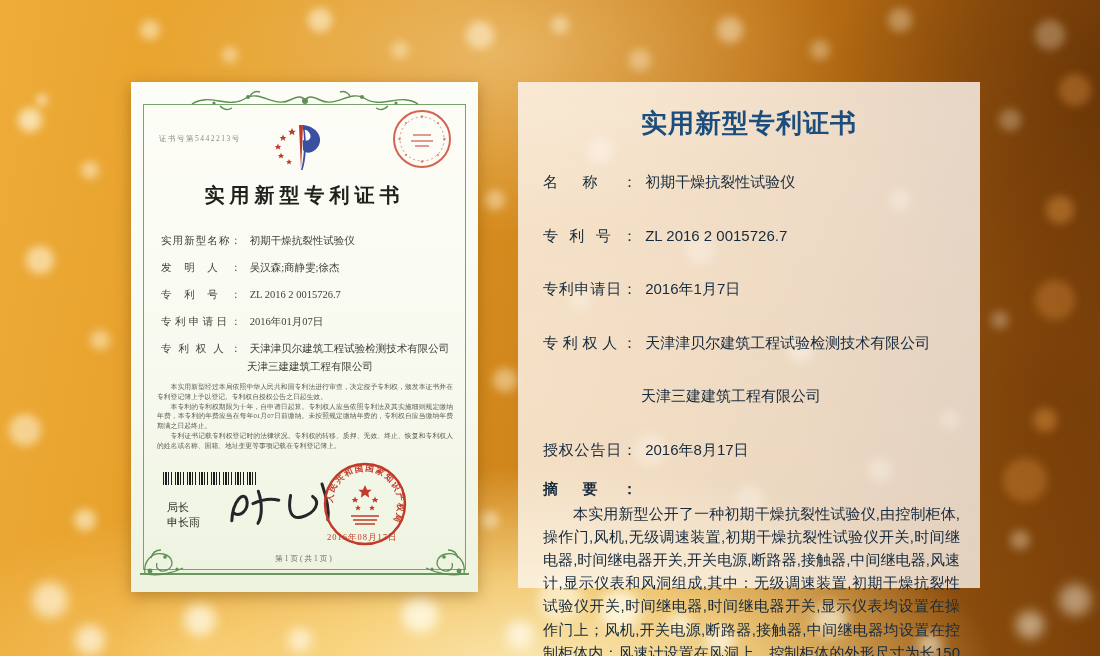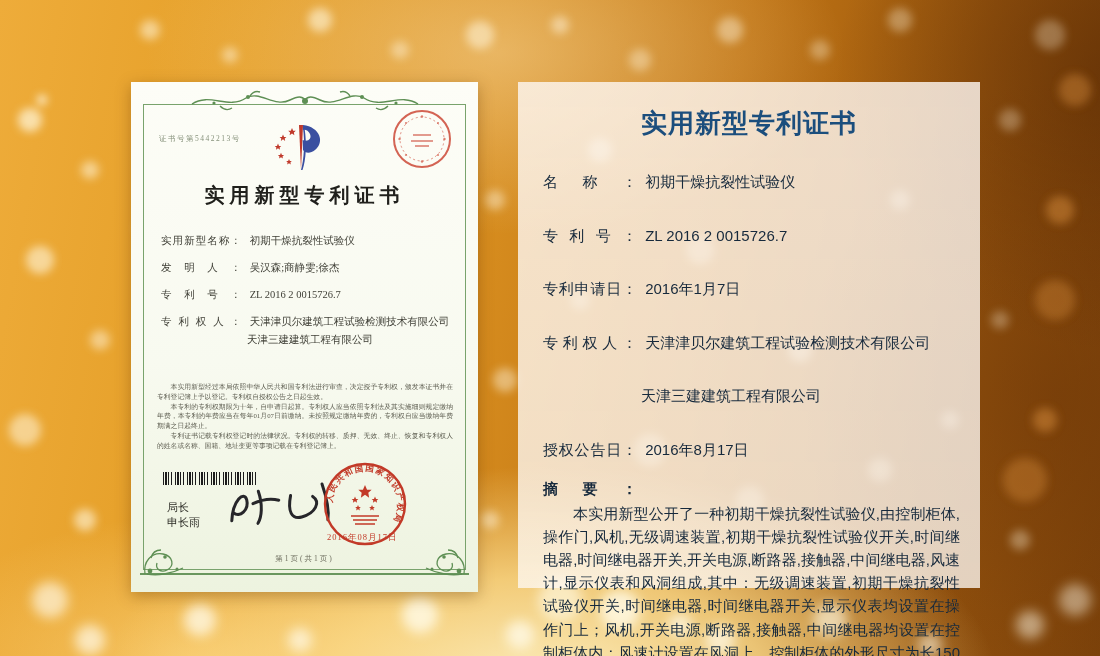--- a/index.html
+++ b/index.html
@@ -217,20 +217,24 @@
       </div>
       <div class="cert-row">
         <span class="clabel">发明人：</span>
         <span class="cvalue">吴汉森;商静雯;徐杰</span>
       </div>
       <div class="cert-row">
         <span class="clabel">专利号：</span>
         <span class="cvalue">ZL 2016 2 0015726.7</span>
       </div>
       <div class="cert-row">
+        <span class="clabel">专利申请日：</span>
+        <span class="cvalue">2016年01月07日</span>
+      </div>
+      <div class="cert-row">
         <span class="clabel">专利权人：</span>
         <span class="cvalue">天津津贝尔建筑工程试验检测技术有限公司</span>
       </div>
       <div class="cvalue2">天津三建建筑工程有限公司</div>
     </div>
 
     <div class="cert-fineprint">
       <p>本实用新型经过本局依照中华人民共和国专利法进行审查，决定授予专利权，颁发本证书并在专利登记簿上予以登记。专利权自授权公告之日起生效。</p>
       <p>本专利的专利权期限为十年，自申请日起算。专利权人应当依照专利法及其实施细则规定缴纳年费，本专利的年费应当在每年01月07日前缴纳。未按照规定缴纳年费的，专利权自应当缴纳年费期满之日起终止。</p>
       <p>专利证书记载专利权登记时的法律状况。专利权的转移、质押、无效、终止、恢复和专利权人的姓名或名称、国籍、地址变更等事项记载在专利登记簿上。</p>

